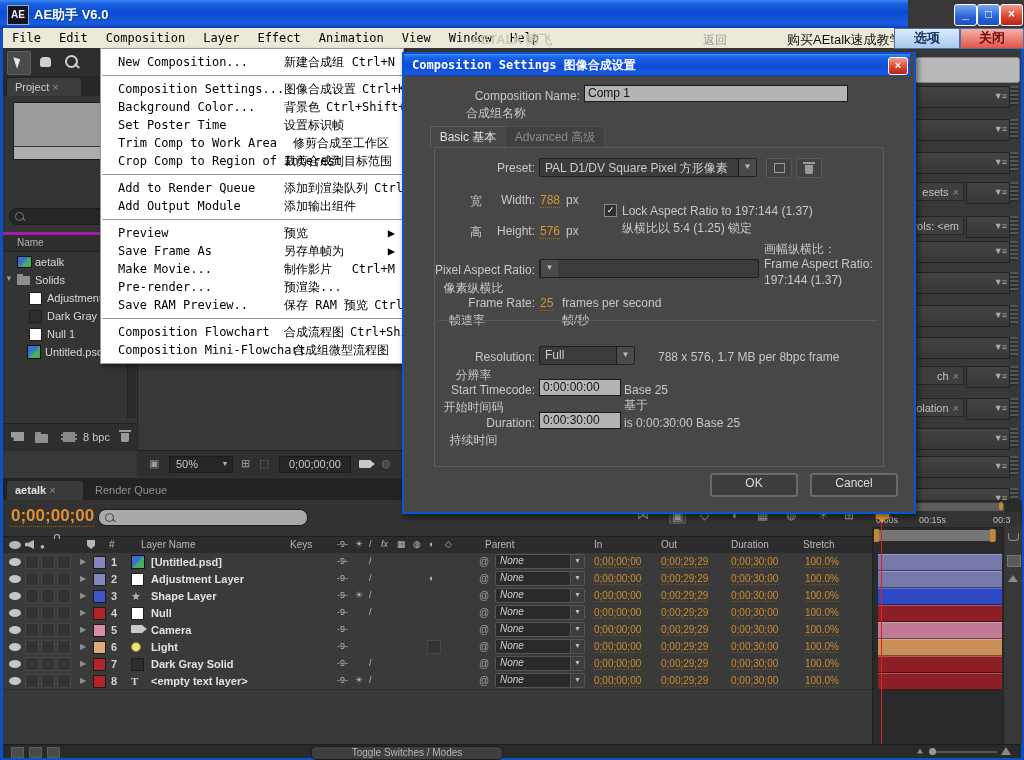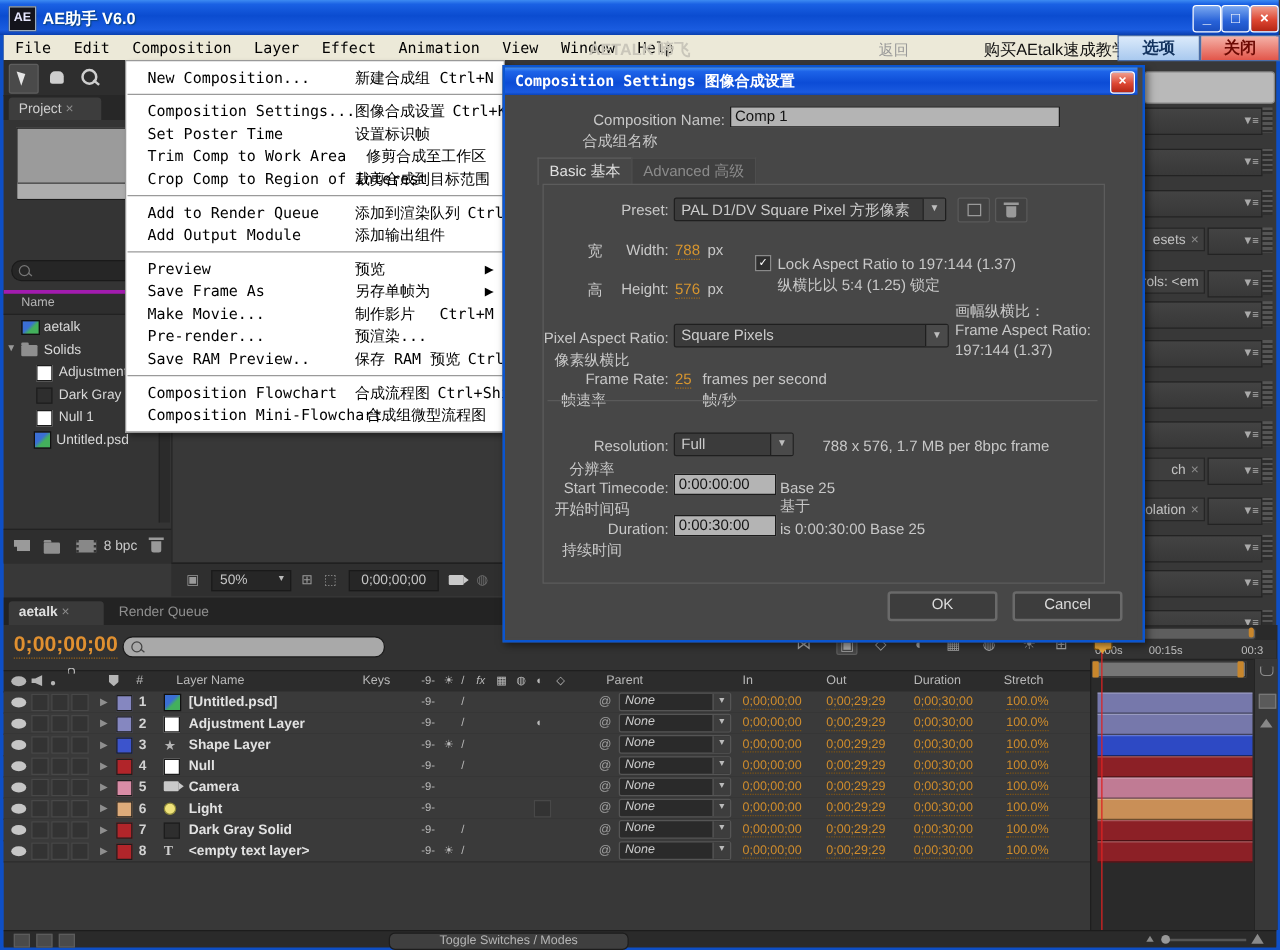--- a/index.html
+++ b/index.html
@@ -1,20 +1,20 @@
 <!DOCTYPE html>
 <html><head>
 <meta charset="utf-8">
 <style>
   html,body{margin:0;padding:0;background:#555;}
   .stage{position:relative;width:1024px;height:760px;overflow:hidden;background:#383838;
          font-family:"Liberation Sans",sans-serif;font-size:11px;color:#c4c4c4;}
   .a{position:absolute;}
   
-  .xp-title{left:0;top:0;width:1023px;height:28px;
+  .xp-title{left:0;top:0;width:908px;height:28px;
     background:linear-gradient(180deg,#3d8bf2 0%,#1a61e4 12%,#0b4cd0 45%,#1a5ce0 85%,#0a3fae 100%);}
   .xp-appicon{left:7px;top:5px;width:20px;height:18px;background:#14141c;border:1px solid #9ab;
     color:#e8e8ff;font-weight:bold;font-size:10px;text-align:center;line-height:18px;}
   .xp-titletext{left:34px;top:6px;color:#fff;font-weight:bold;font-size:13px;text-shadow:1px 1px 1px #0338;}
   .xpbtn{top:4px;width:21px;height:20px;border:1px solid #fff;border-radius:3px;color:#fff;
     text-align:center;line-height:18px;font-weight:bold;font-size:12px;}
   .xpbtn.b1,.xpbtn.b2{background:linear-gradient(180deg,#7aa8f0,#2862d8 60%,#1b4fc0);}
   .xpbtn.b3{background:linear-gradient(180deg,#f0a090,#dd4733 55%,#b52514);}
   .edgeL{left:0;top:28px;width:3px;height:732px;background:#0e4fc6;}
   .edgeR{left:1021px;top:28px;width:3px;height:732px;background:#0e4fc6;}
@@ -589,20 +589,25 @@
         <span class="zh">新建合成组</span>
         <span class="key">Ctrl+N</span>
       </div>
     <div class="msep"></div>
     <div class="mi">
         <span class="en">Composition Settings...</span>
         <span class="zh">图像合成设置</span>
         <span class="key">Ctrl+K</span>
       </div>
     <div class="mi">
+        <span class="en">Background Color...</span>
+        <span class="zh">背景色</span>
+        <span class="key">Ctrl+Shift+B</span>
+      </div>
+    <div class="mi">
         <span class="en">Set Poster Time</span>
         <span class="zh">设置标识帧</span>
         <span class="key"></span>
       </div>
     <div class="mi">
         <span class="en">Trim Comp to Work Area</span>
         <span class="zh">修剪合成至工作区</span>
         <span class="key"></span>
       </div>
     <div class="mi">
@@ -694,21 +699,20 @@
       <span class="a" style="left:218px;top:128px">Lock Aspect Ratio to 197:144 (1.37)</span>
       <span class="a" style="left:218px;top:144px">纵横比以 5:4 (1.25) 锁定</span>
 
       <span class="a dlab" style="left:8px;top:148px;width:70px">高</span>
       <span class="a dlab" style="left:8px;top:148px;width:123px">Height:</span>
       <span class="a dval" style="left:136px;top:148px">576</span>
       <span class="a" style="left:162px;top:148px">px</span>
 
       <span class="a dlab" style="left:8px;top:187px;width:123px">Pixel Aspect Ratio:</span>
       <span class="dd a" style="left:135px;top:183px;width:218px">
-          <i class="ddt" style="font-style:normal">Square Pixels</i>
           <b class="dda">▼</b>
         </span>
       <span class="a dzh" style="left:8px;top:204px;width:123px">像素纵横比</span>
       <span class="a" style="left:360px;top:165px">画幅纵横比：</span>
       <span class="a" style="left:360px;top:181px">Frame Aspect Ratio:</span>
       <span class="a" style="left:360px;top:197px">197:144 (1.37)</span>
 
       <span class="a dlab" style="left:8px;top:220px;width:123px">Frame Rate:</span>
       <span class="a dval" style="left:136px;top:220px">25</span>
       <span class="a" style="left:158px;top:220px">frames per second</span>

